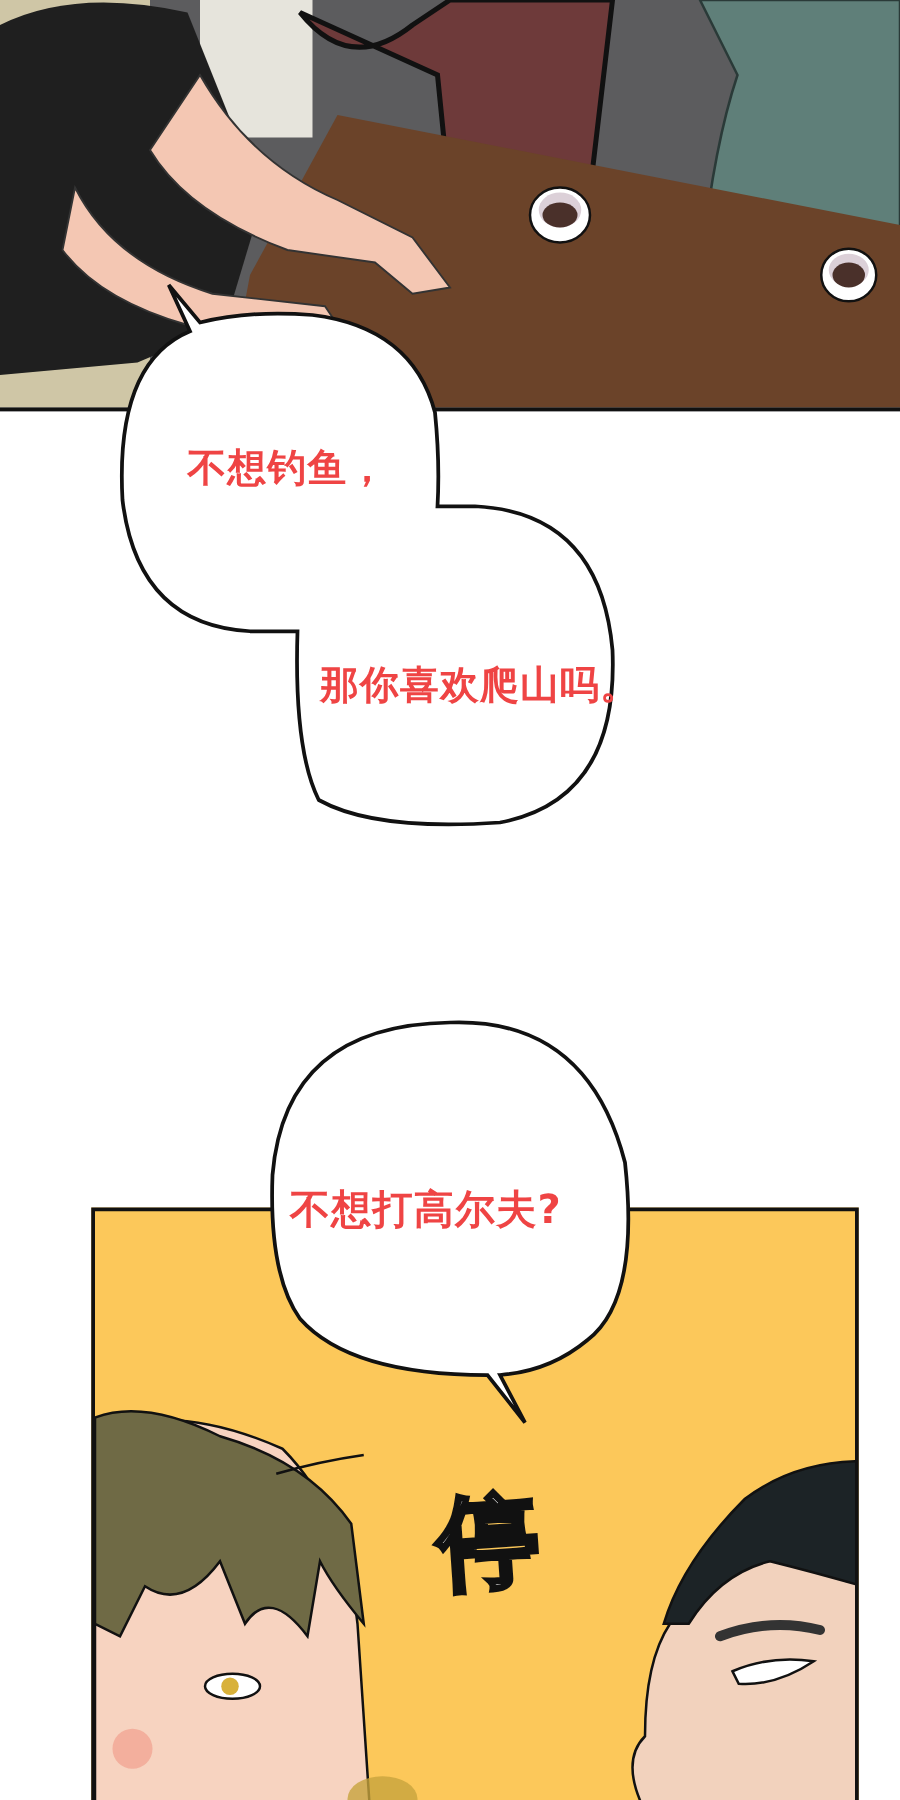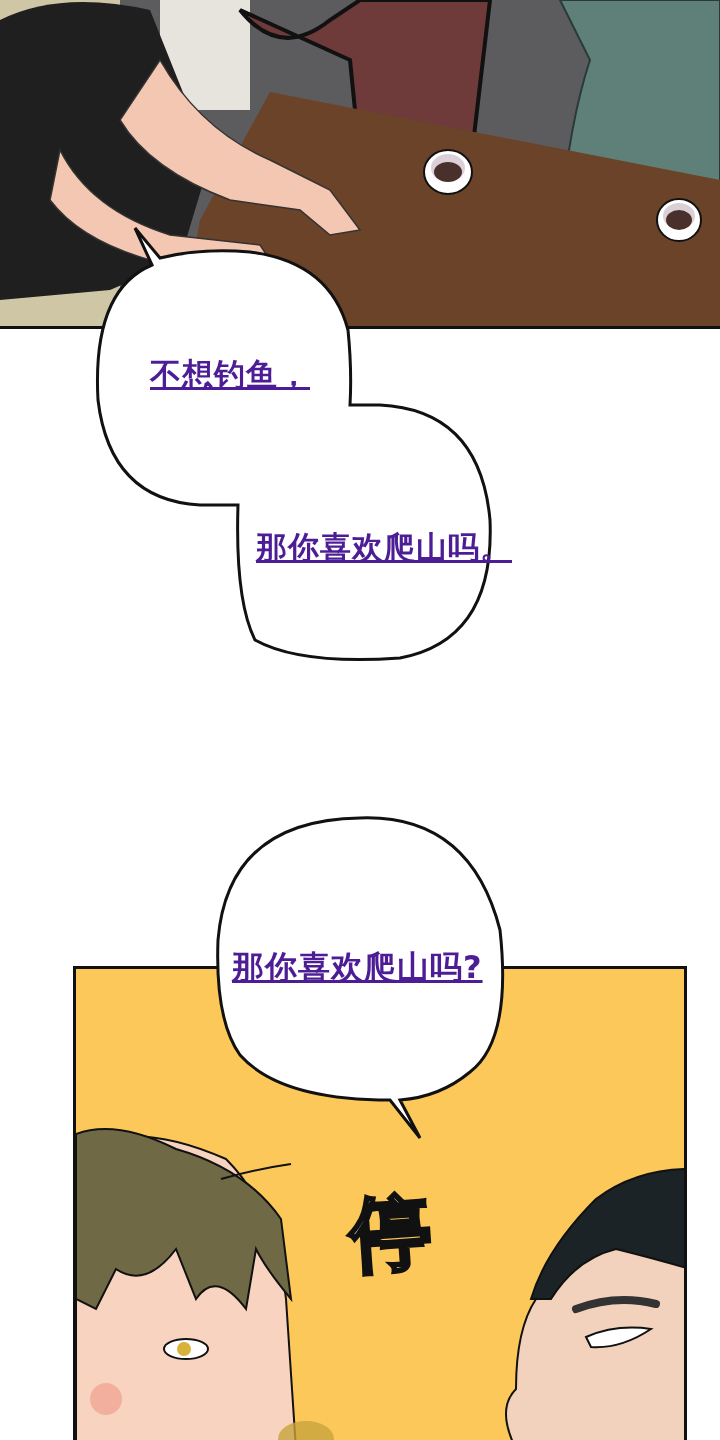--- a/index.html
+++ b/index.html
@@ -3,22 +3,22 @@
 <meta charset="utf-8">
 <style>
   html, body { margin:0; padding:0; background:#ffffff; }
   body { width:720px; height:1440px; position:relative; overflow:hidden;
          font-family: "DejaVu Sans", sans-serif; }
   .abs { position:absolute; }
   .panel1 { left:0; top:0; width:720px; height:326px; overflow:hidden;
             background:#5a5a5c; border-bottom:3px solid #111; }
   .panel2 { left:73px; top:966px; width:614px; height:480px; overflow:hidden;
             background:#fcc85a; border:3px solid #111; box-sizing:border-box; }
-  .bubble-text { position:absolute; font-weight:bold; color:#4c1d95;
-                 font-size:31px; letter-spacing:1px; white-space:nowrap;text-decoration:underline; }
+  .bubble-text { position:absolute; font-weight:bold; color:#ef4444;
+                 font-size:31px; letter-spacing:1px; white-space:nowrap; }
   .sfx { position:absolute; font-size:82px; font-weight:bold; color:#fff;
          -webkit-text-stroke:3px #111; transform:rotate(-4deg); }
 </style>
 </head>
 <body>
 
 <div class="abs panel1">
   <svg width="720" height="326" viewBox="0 0 720 326">
 
     <rect x="0" y="0" width="720" height="326" fill="#5c5c5e"></rect>
@@ -77,13 +77,13 @@
     <ellipse cx="230" cy="470" rx="28" ry="18" fill="#c7a43d" opacity="0.8"></ellipse>
   </svg>
   <div class="sfx" style="left:274px;top:210px;">停</div>
 </div>
 
 <svg class="abs" style="left:0;top:800px;" width="720" height="360">
   <path d="M360 18 Q470 14 500 130 Q512 240 470 272 Q440 297 400 300
            L420 338 L390 300
            Q280 300 240 255 Q215 220 218 140 Q228 20 360 18 Z" fill="#ffffff" stroke="#111" stroke-width="3"></path>
 </svg>
-<div class="bubble-text" style="left:232px;top:946px;font-size:32px;">那你喜欢爬山吗?</div>
+<div class="bubble-text" style="left:232px;top:946px;font-size:32px;">不想打高尔夫?</div>
 
 </body></html>

